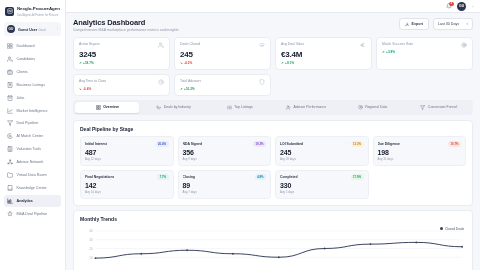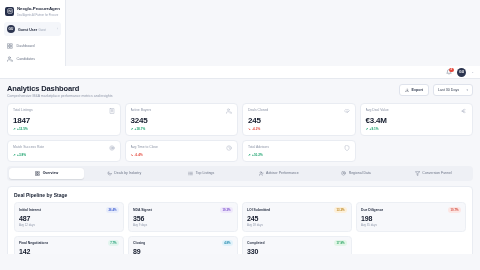--- a/index.html
+++ b/index.html
@@ -4,21 +4,21 @@
 <style>
   * { box-sizing: border-box; margin: 0; padding: 0; }
   html, body { width: 480px; height: 270px; overflow: hidden; }
   body {
     font-family: "Liberation Sans", sans-serif;
     background: #f6f7fa;
     font-size: 5px;
     color: #1e2433;
     -webkit-font-smoothing: antialiased;
   }
-  .app { display: flex; width: 480px; height: 254px; flex-direction: column; }
+  .app { display: flex; width: 480px; height: 254px; }
 
   
   .sidebar {
     width: 66px; height: 270px; background: #ffffff;
     border-right: 1px solid #e6e9ef;
     display: flex; flex-direction: column; flex: 0 0 66px;
     overflow: hidden;
   }
   .brand { display: flex; align-items: center; gap: 3px; padding: 5px 5px 4px 5px; }
   .brand-mark {
@@ -332,36 +332,20 @@
             <span>Export</span>
           </div>
           <div class="select">
             <span>Last 30 Days</span>
             <span class="cv">▾</span>
           </div>
         </div>
       </div>
 
       <div class="kpi-grid" id="kpis">
-          <div class="kpi">
-            <div class="kpi-top">
-              <span class="kpi-label">Total Listings</span>
-              <span class="kpi-ico">
-                <svg width="100%" height="100%" viewBox="0 0 24 24" fill="none" stroke="currentColor" stroke-width="2" stroke-linecap="round" stroke-linejoin="round">
-                  <rect x="4" y="2" width="16" height="20" rx="1"></rect>
-                  <path d="M9 7h2M13 7h2M9 11h2M13 11h2M9 15h6"></path>
-                </svg>
-              </span>
-            </div>
-            <div class="kpi-val">1847</div>
-            <div class="kpi-delta up">
-              <span>↗</span>
-              <span>+12.5%</span>
-            </div>
-          </div>
           <div class="kpi">
             <div class="kpi-top">
               <span class="kpi-label">Active Buyers</span>
               <span class="kpi-ico">
                 <svg width="100%" height="100%" viewBox="0 0 24 24" fill="none" stroke="currentColor" stroke-width="2" stroke-linecap="round" stroke-linejoin="round">
                   <path d="M17 21v-2a4 4 0 00-4-4H6a4 4 0 00-4 4v2"></path>
                   <circle cx="9.5" cy="7" r="4"></circle>
                   <path d="M22 21v-2a4 4 0 00-3-3.9"></path>
                 </svg>
               </span>

